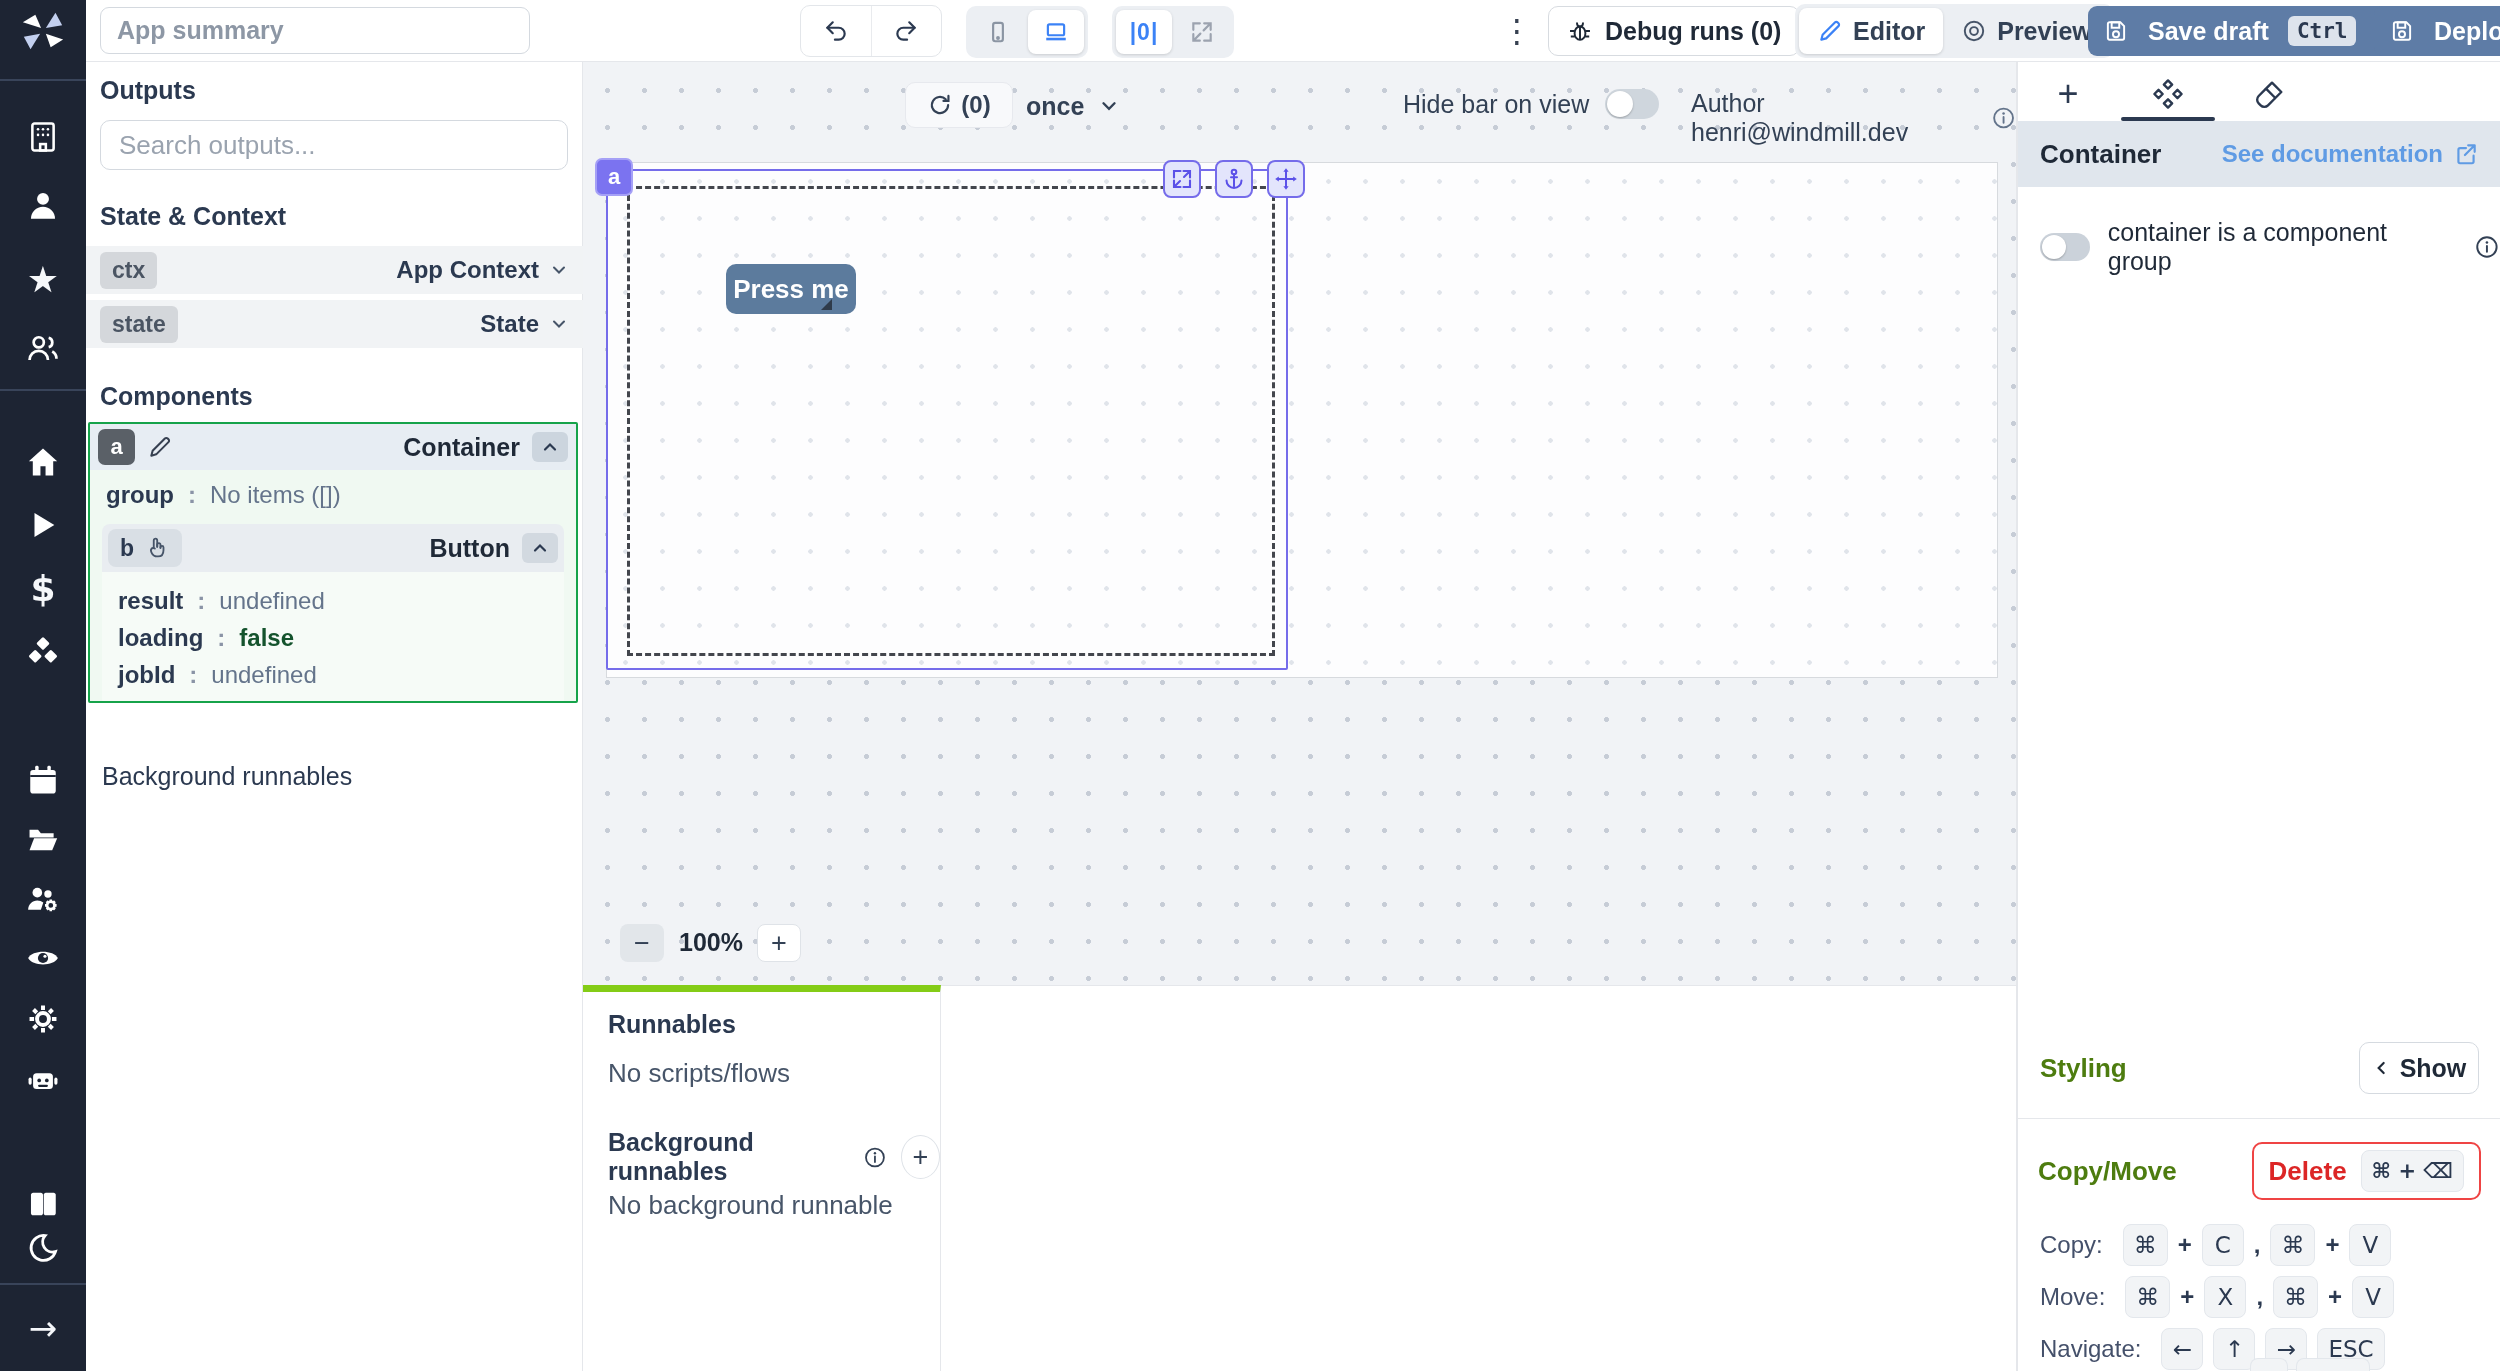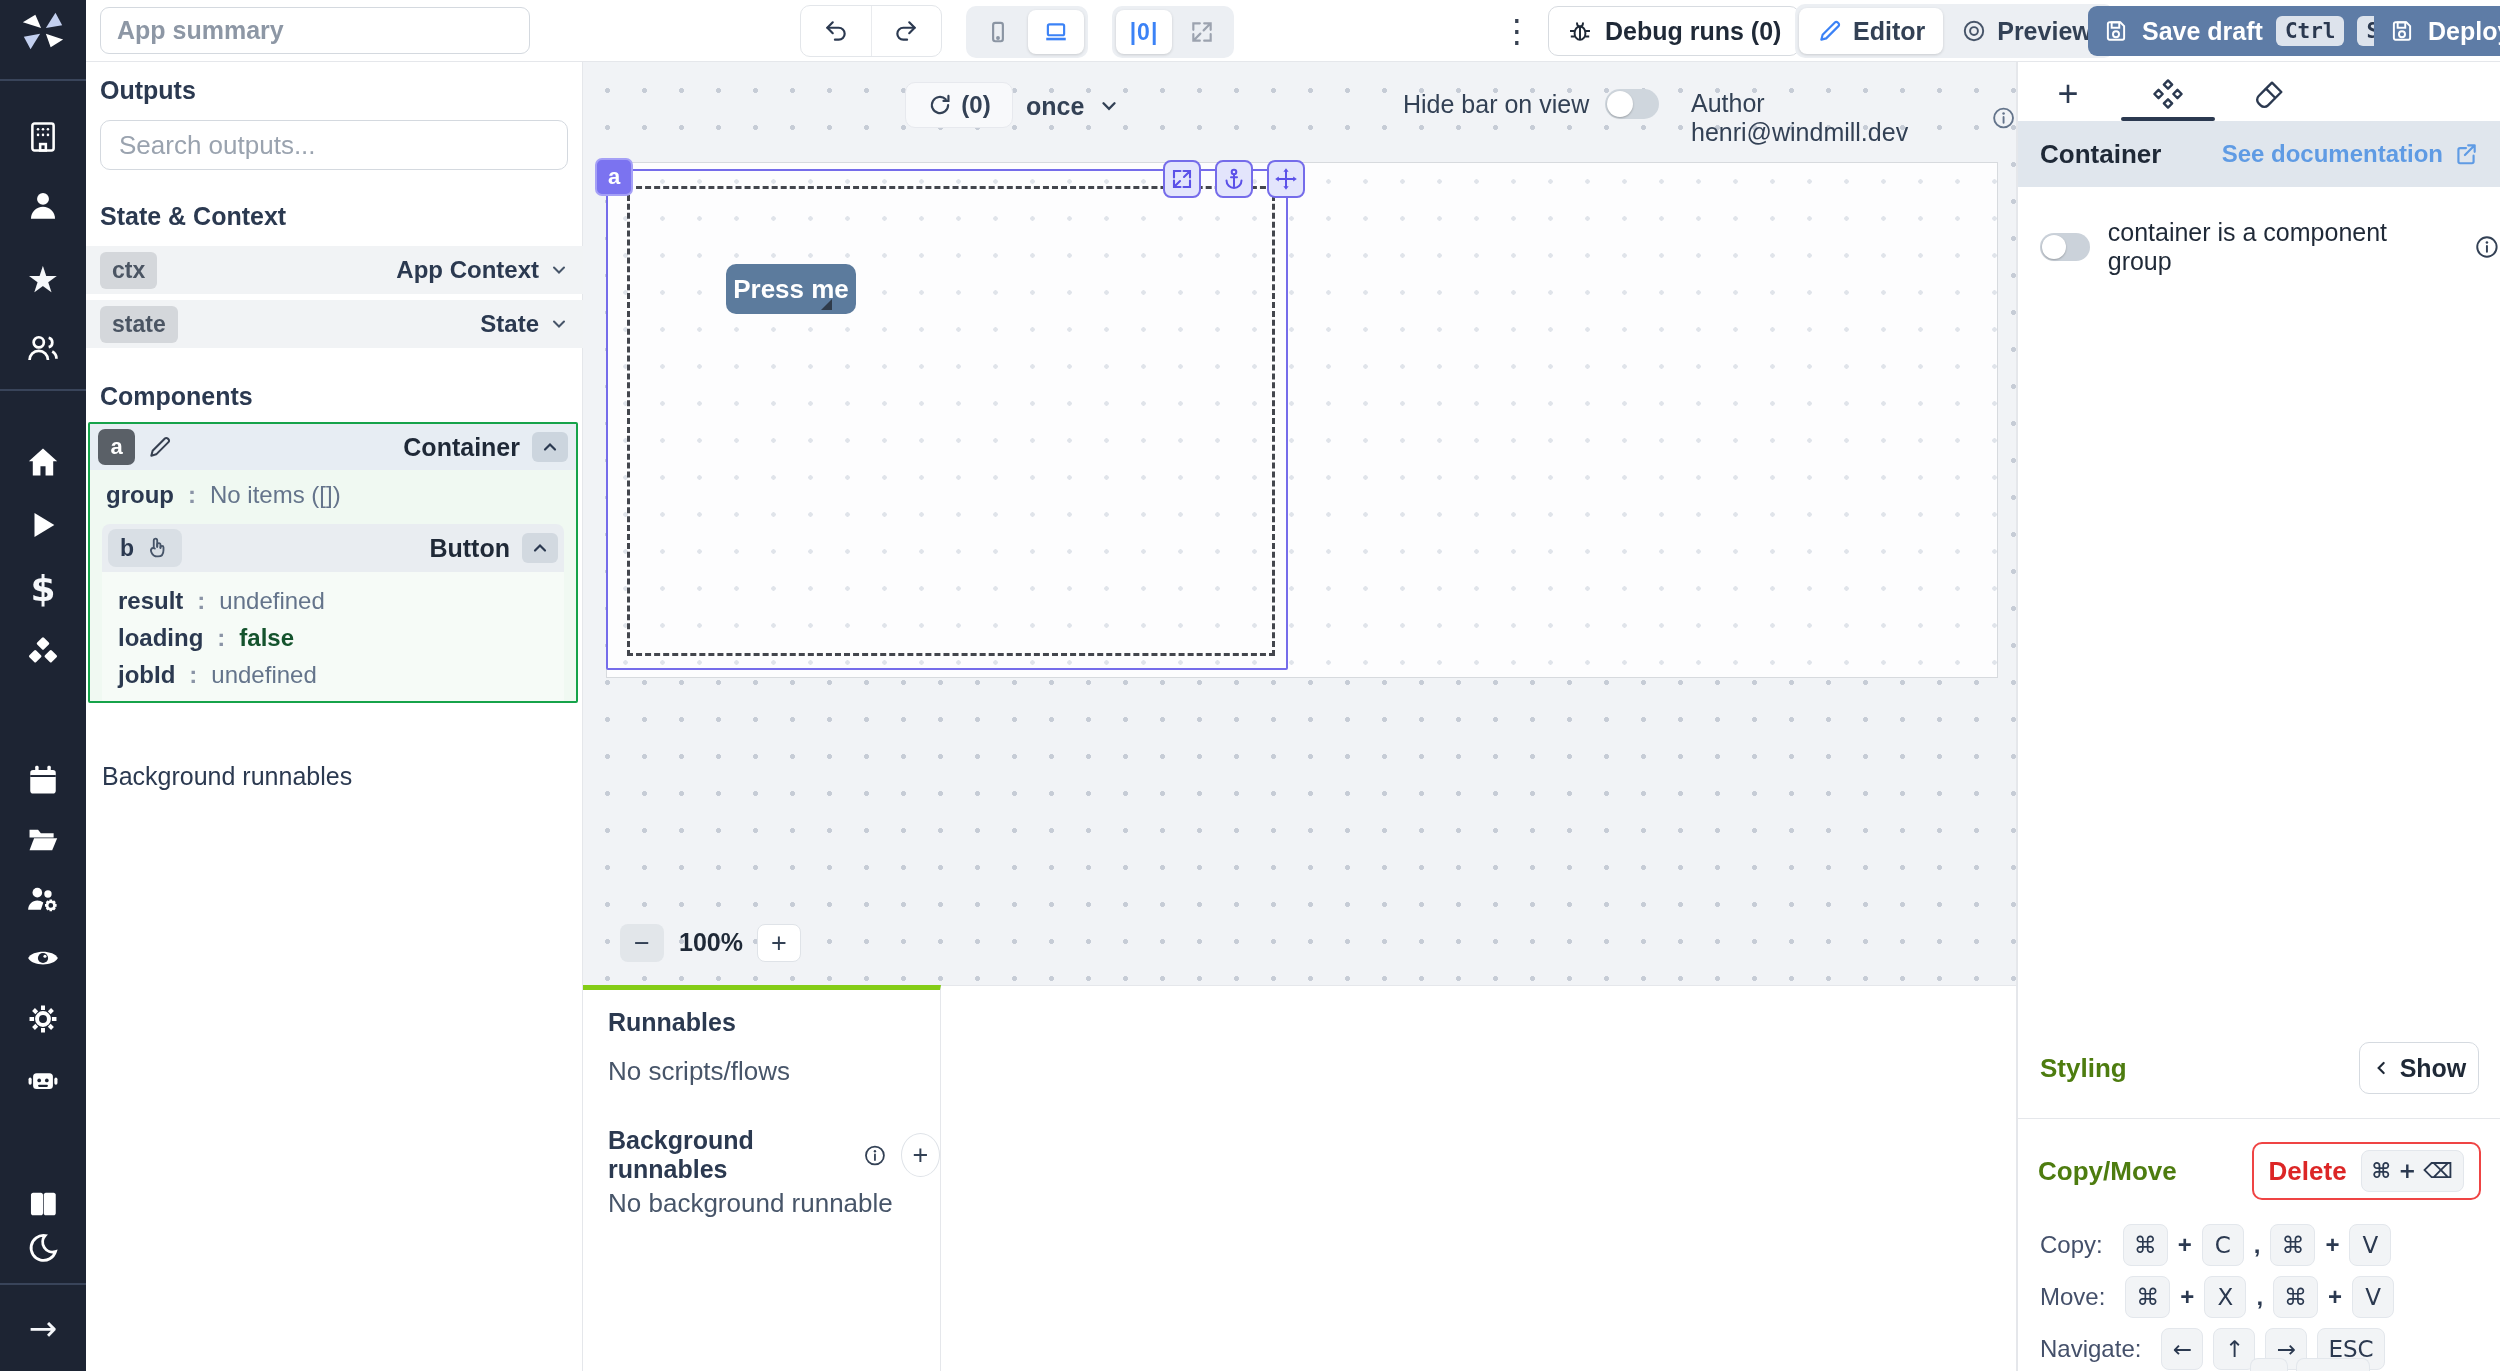--- a/index.html
+++ b/index.html
@@ -25,21 +25,21 @@
   .undo-redo > div { flex:1; display:flex; align-items:center; justify-content:center; color:#2b3950; }
   .undo-redo > div:first-child { border-right:1px solid #e9ebee; }
   .seg { position:absolute; top:6px; height:52px; background:#eceff3; border-radius:10px; display:flex; align-items:center; padding:4px; gap:2px; }
   .seg-cell { height:44px; min-width:56px; padding:0 10px; display:flex; align-items:center; justify-content:center; border-radius:8px; color:#8b95a3; }
   .seg-cell.active { background:#fff; box-shadow:0 1px 3px rgba(0,0,0,.15); color:#3b82f6; }
   .kebab { position:absolute; left:1415px; top:13px; font-size:32px; color:#374151; line-height:36px; }
   .btn-outline { position:absolute; top:6px; height:50px; background:#fff; border:1px solid #d7dbe0; border-radius:10px; display:flex; align-items:center; gap:12px; padding:0 18px; font-size:25px; font-weight:bold; color:#1f2937; }
   .seg-ep { position:absolute; left:1709px; top:4px; height:54px; background:#eceff3; border-radius:10px; display:flex; align-items:center; padding:4px; }
   .seg-ep .cell { height:46px; padding:0 18px; display:flex; align-items:center; gap:10px; border-radius:8px; font-size:25px; font-weight:bold; color:#334155; }
   .seg-ep .cell.active { background:#fff; box-shadow:0 1px 3px rgba(0,0,0,.15); }
-  .btn-solid { position:absolute; top:6px; height:50px; background:#5e7ca6; border:none; border-radius:9px; display:flex; align-items:center; gap:13px; padding:0 15px; font-size:25px; font-weight:bold; color:#ffffff; }
+  .btn-solid { position:absolute; top:6px; height:50px; background:#5e7ca6; border:none; border-radius:9px; display:flex; align-items:center; gap:19px; padding:0 15px; font-size:25px; font-weight:bold; color:#ffffff; }
   .kc-dark { background:#dde3ec; color:#2b3950; font-family:"DejaVu Sans Mono",monospace; font-size:21px; font-weight:bold; padding:3px 9px; border-radius:6px; }
 
   
   .outputs { left:86px; top:62px; width:497px; height:1309px; background:#fff; border-right:1px solid #e5e7eb; }
   .h1 { font-size:25px; font-weight:bold; color:#2b3950; }
   .search { position:absolute; left:14px; top:58px; width:468px; height:50px; border:1px solid #d4d9df; border-radius:10px; padding:0 18px; font-size:26px; color:#2b3950; outline:none; font-family:inherit; }
   .search::placeholder { color:#9aa3af; }
   .orow { position:absolute; left:0; width:497px; height:48px; background:#f1f3f5; display:flex; align-items:center; padding:0 14px; }
   .badge { background:#d4d7db; color:#4b5563; font-weight:bold; font-size:23px; border-radius:6px; padding:5px 12px; }
   .orow .type { margin-left:auto; font-weight:bold; font-size:24px; color:#2b3950; display:flex; align-items:center; gap:10px; }
@@ -80,21 +80,21 @@
   .handle { position:absolute; top:98px; width:38px; height:38px; background:#e3e5fc; border:2px solid #756cea; border-radius:8px; display:flex; align-items:center; justify-content:center; color:#5b51e8; }
   .dashed { position:absolute; left:44px; top:124px; width:648px; height:470px; border:3px dashed #43464d; }
   .pressme { position:absolute; left:143px; top:202px; width:130px; height:50px; background:#5c7b9d; border-radius:10px; color:#fff; font-weight:bold; font-size:26px; display:flex; align-items:center; justify-content:center; }
   .resize-mark { position:absolute; right:24px; bottom:4px; width:0; height:0; border-bottom:11px solid #2f3b4a; border-left:11px solid transparent; }
   .zbtn { position:absolute; top:862px; width:44px; height:38px; border-radius:8px; display:flex; align-items:center; justify-content:center; font-size:27px; color:#334155; }
   .zminus { left:37px; background:#e2e6ea; }
   .zplus { left:174px; background:#fff; border:1px solid #dfe3e8; }
   .zlabel { position:absolute; left:96px; top:866px; font-size:25px; font-weight:bold; color:#1f2937; }
 
   
-  .bpl { left:583px; top:985px; width:358px; height:386px; background:#fff; border-top:5px solid #84cc16; border-right:1px solid #e5e7eb; }
+  .bpl { left:583px; top:985px; width:358px; height:386px; background:#fff; border-top:7px solid #84cc16; border-right:1px solid #e5e7eb; }
   .bpr { left:941px; top:985px; width:1076px; height:386px; background:#fff; border-top:1px solid #e5e7eb; border-right:1px solid #e5e7eb; }
   .muted { color:#475569; font-size:26px; }
   .pluscirc { width:44px; height:44px; border:1px solid #dfe3e8; border-radius:50%; display:flex; align-items:center; justify-content:center; font-size:27px; color:#334155; background:#fff; }
 
   
   .rpanel { left:2017px; top:62px; width:483px; height:1309px; background:#fff; border-left:1px solid #e5e7eb; }
   .tab { position:absolute; top:10px; width:70px; height:44px; display:flex; align-items:center; justify-content:center; color:#2b3950; }
   .tab-underline { position:absolute; left:103px; top:55px; width:94px; height:4px; background:#2b3950; border-radius:2px; }
   .graybar { position:absolute; left:0; top:59px; width:483px; height:66px; background:#e0e6ed; display:flex; align-items:center; padding:0 22px; }
   .graybar .t { font-size:26px; font-weight:bold; color:#1f2937; }

